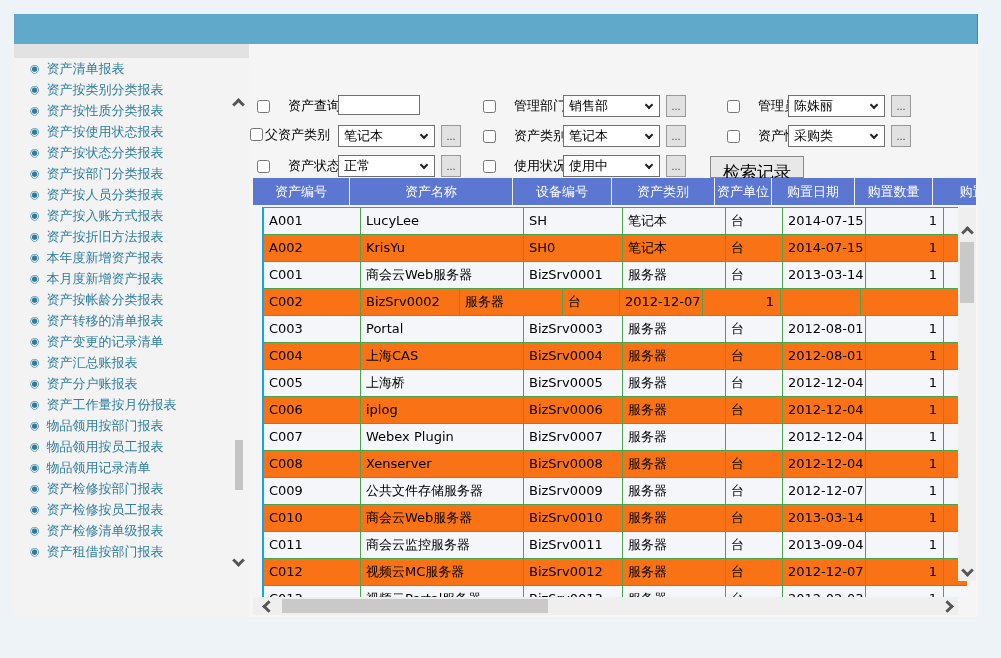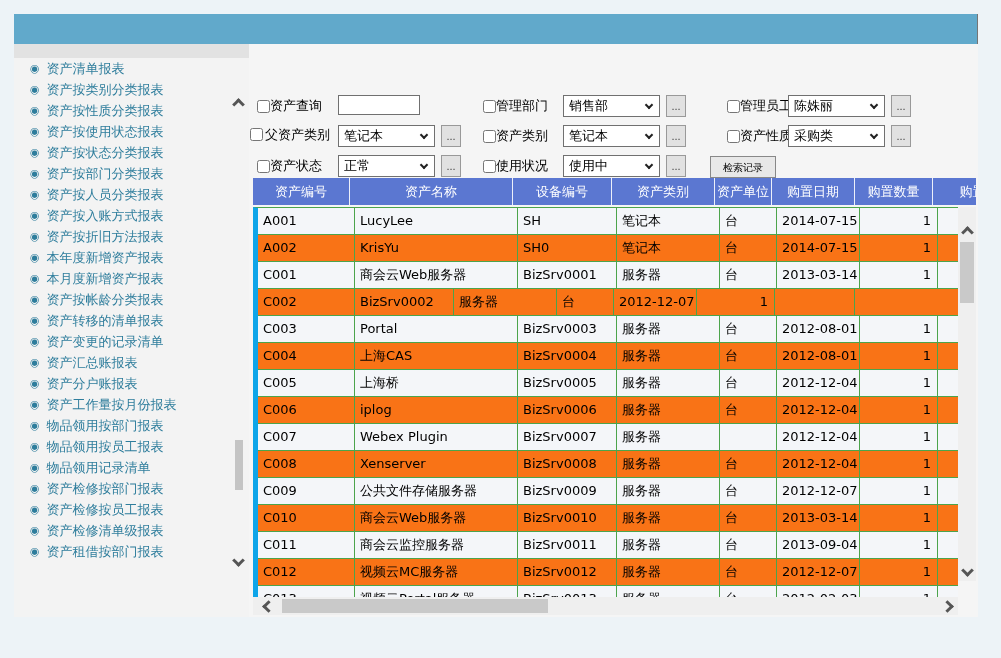--- a/index.html
+++ b/index.html
@@ -23,43 +23,43 @@
   
   .chev { display:inline-block; width:9px; height:9px; border-left:3px solid #555; border-bottom:3px solid #555; }
   .chev.up   { transform:rotate(135deg); }
   .chev.down { transform:rotate(-45deg); }
   .chev.left { transform:rotate(45deg); }
   .chev.right{ transform:rotate(-135deg); }
   .chev.sm { width:6px; height:6px; border-width:2px; border-color:#222; }
 
   
   .content { position:absolute; left:235px; top:30px; width:729px; height:573px; background:#F5F5F5; }
-  .fcell { position:absolute; display:flex; align-items:center; gap:0; white-space:nowrap; }
+  .fcell { position:absolute; display:flex; align-items:center; gap:18px; white-space:nowrap; }
   .fcell input[type=checkbox] { width:13px; height:13px; }
   .fwrap { position:absolute; width:80px; line-height:15px; }
   .fwrap input[type=checkbox] { width:13px; height:13px; vertical-align:-2px; margin-right:2px; }
   .txt { position:absolute; width:82px; height:20px; border:1px solid #707070; background:#fff; font-size:13px; padding:0 3px; }
   .select { position:absolute; width:97px; height:22px; background:#fff; border:1px solid #707070; display:flex; align-items:center; padding-left:5px; cursor:default; }
   .select .chev { position:absolute; right:7px; top:6px; }
   .dots { position:absolute; width:20px; height:22px; background:#E1E1E1; border:1px solid #999; color:#444; font-size:11px; line-height:10px; cursor:pointer; }
-  .btn-search { position:absolute; left:461px; top:112px; height:22px; padding:4px 12px; background:#E8E8E8; border:1px solid #888; font-size:10px; cursor:pointer; font-family:inherit; }
+  .btn-search { position:absolute; left:461px; top:112px; height:22px; padding:4px 12px; background:#E8E8E8; border:1px solid #888; font-size:17px; cursor:pointer; font-family:inherit; }
 
   
   .p-l1{left:8px;}  .p-l2{left:234px;}  .p-l3{left:459px;padding-left:19px;}
   .r1{top:53px;} .r2{top:83px;} .r3{top:113px;}
   .c-l1{left:89px;} .c-l2{left:314px;} .c-l3{left:539px;}
   .d-l1{left:192px;} .d-l2{left:417px;} .d-l3{left:642px;}
   .cr1{top:51px;} .cr2{top:81px;} .cr3{top:111px;}
 
   
   .tablebox { position:absolute; left:239px; top:164px; width:723px; height:437px; }
   .thead { display:flex; width:723px; height:27px; background:#5B77D1; color:#fff; overflow:hidden; }
   .hcol { border-right:1px solid #EDF0FA; display:flex; align-items:center; justify-content:center; flex:none; }
-  .tbody { position:absolute; left:0; top:29px; width:705px; height:390px; overflow:hidden;
-           border-left:5px solid #0ea5e9; border-top:1px solid #4CA44C; background:#fff; }
+  .tbody { position:absolute; left:9px; top:29px; width:705px; height:390px; overflow:hidden;
+           border-left:2px solid #0ea5e9; border-top:1px solid #4CA44C; background:#fff; }
   .trow { display:flex; height:27px; border-bottom:1px solid #4CA44C; background:#f97316; }
   .trow:nth-child(odd) { background:#F4F6F9; }
   .bcol { border-right:1px solid #4CA44C; padding-left:5px; line-height:25px; flex:none; overflow:hidden; white-space:nowrap; }
   .bcol.num { text-align:right; padding-right:6px; padding-left:0; }
   .c0{width:97px;} .c1{width:163px;} .c2{width:99px;} .c3{width:103px;}
   .c4{width:57px;} .c5{width:83px;}  .c6{width:78px;} .c7{width:80px;}
 
   
   .vscroll { position:absolute; left:705px; top:29px; width:18px; height:374px; background:#EFEFEF; }
   .vscroll .btn { position:absolute; left:0; width:18px; height:22px; display:flex; align-items:center; justify-content:center; }

